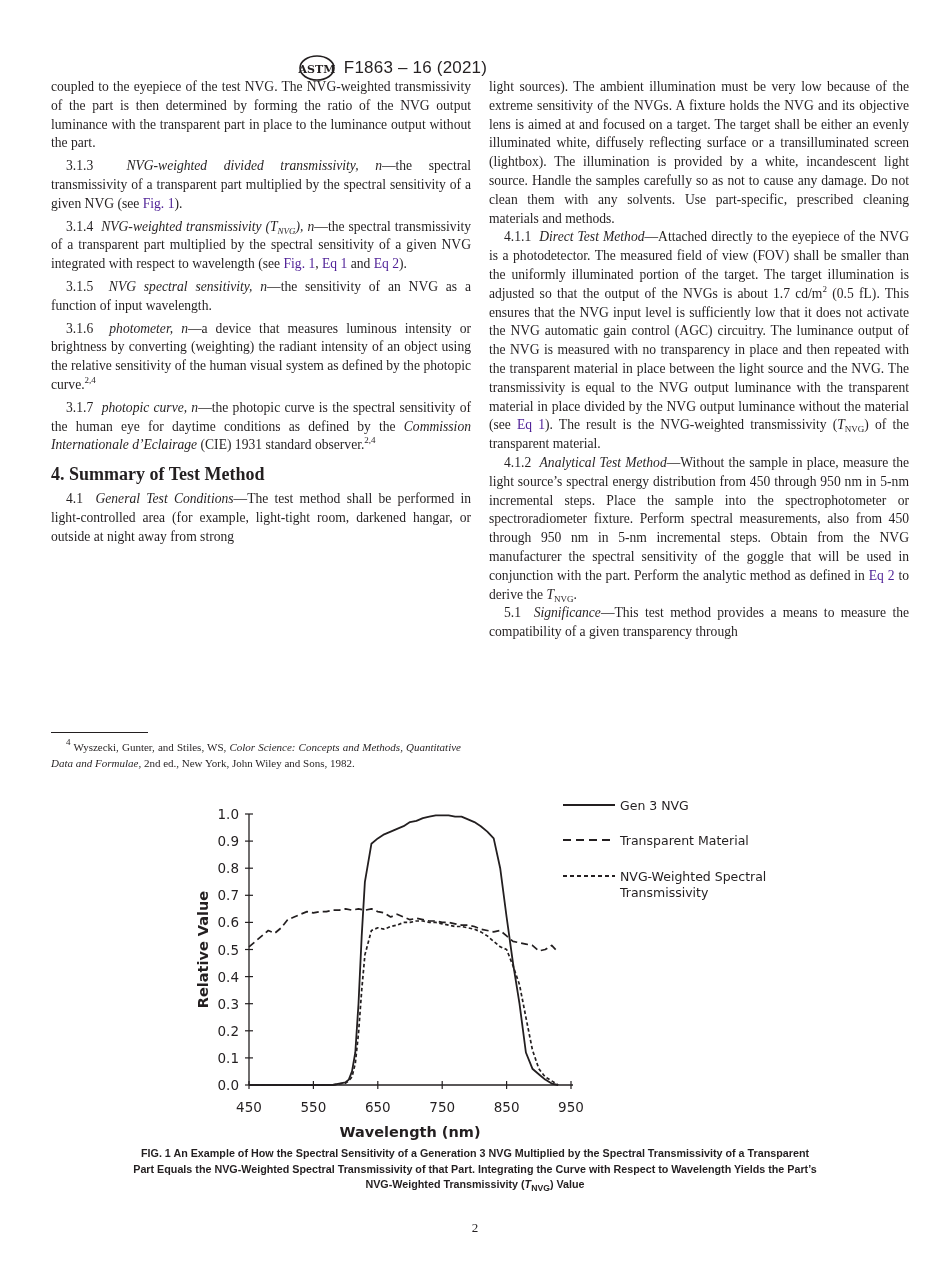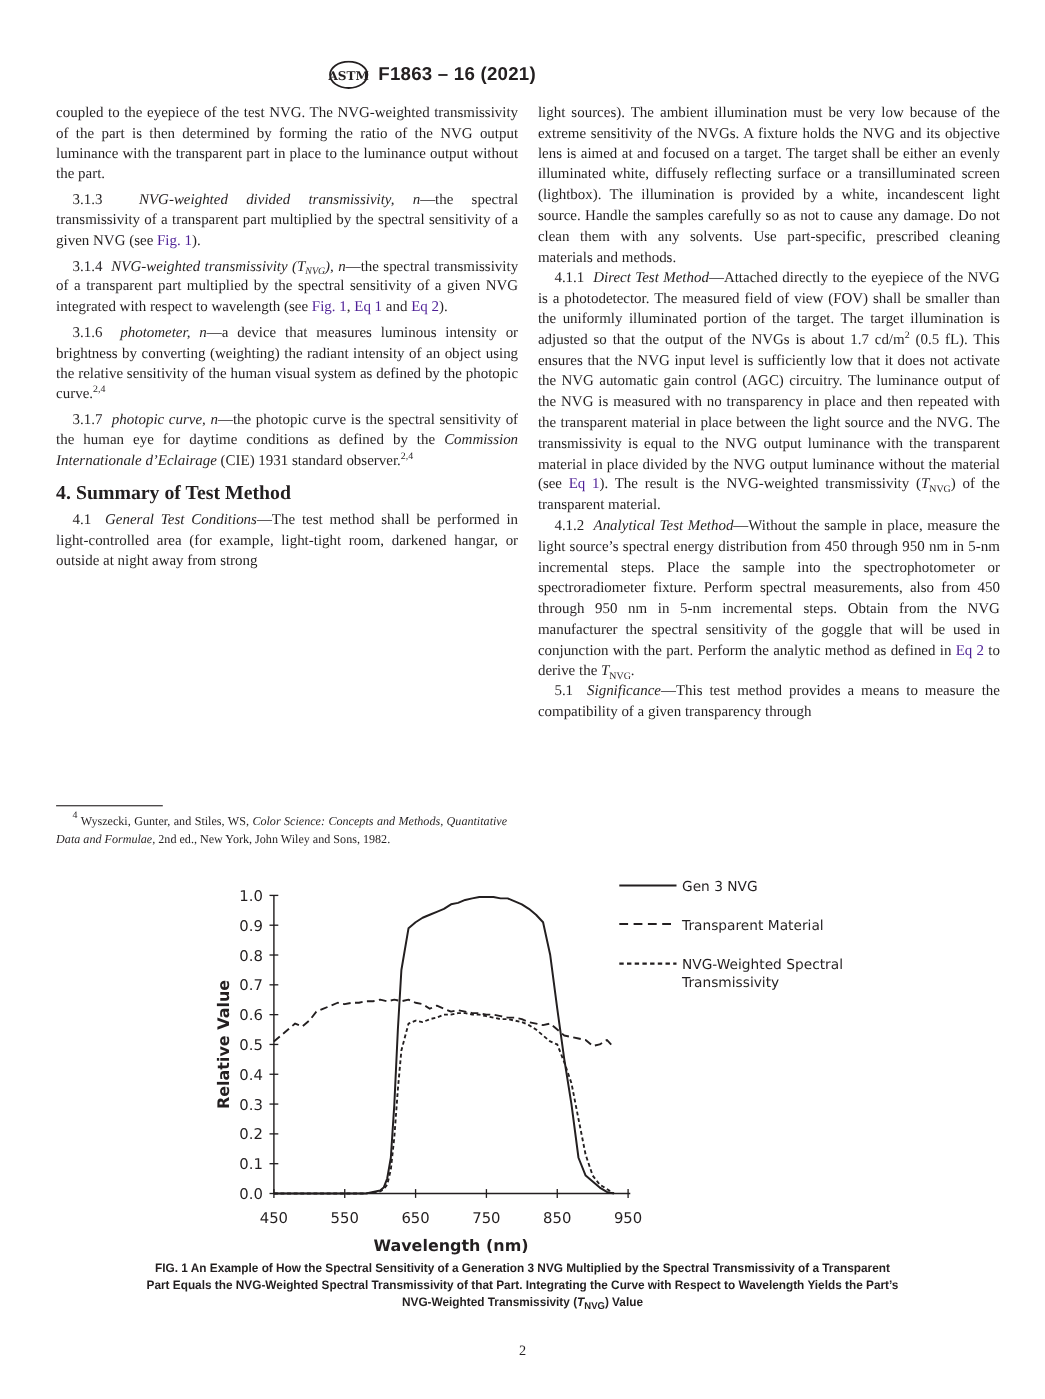--- a/index.html
+++ b/index.html
@@ -1,22 +1,22 @@
 <!DOCTYPE html>
 <html><head>
 <meta charset="utf-8">
 <style>
   html, body { margin: 0; padding: 0; background: #ffffff; }
   body { width: 950px; height: 1272px; position: relative; overflow: hidden;
          font-family: "Liberation Serif", "DejaVu Serif", serif; color: #231f20; }
   .header { position: absolute; top: 55px; left: 0; width: 785px; text-align: center; }
   .header .logo { display: inline-block; vertical-align: middle; width: 38px; height: 26px; }
   .header .title { display: inline-block; vertical-align: middle; font-family: "Liberation Sans", "DejaVu Sans", sans-serif;
-                   font-weight: bold; font-size: 17px; margin-left: 4px; letter-spacing: 0.2px; }
-  .col { position: absolute; top: 93px; width: 420px; font-size: 13.6px; line-height: 18.8px; text-align: justify; }
+                   font-weight: normal; font-size: 17px; margin-left: 4px; letter-spacing: 0.2px; }
+  .col { position: absolute; top: 78px; width: 420px; font-size: 13.6px; line-height: 18.8px; text-align: justify; }
   .col.left { left: 51px; }
   .col.right { left: 489px; }
   .col p { margin: 0 0 4px 0; }
   .col p.ind { text-indent: 15px; }
   .col p.cont { text-indent: 0; }
   .col p.tight { margin-bottom: 0; }
   .col h2 { font-size: 18px; font-weight: bold; margin: 10px 0 6px 0; text-align: left; }
   .link { color: #4c1d95; }
   sup { font-size: 9px; line-height: 0; vertical-align: 6px; }
   sub { font-size: 9px; line-height: 0; vertical-align: -3px; }
@@ -47,20 +47,24 @@
   <p class="ind">
     <span>3.1.3</span>&nbsp;
     <i>NVG-weighted divided transmissivity, n</i><span>—the spectral transmissivity of a transparent part multiplied by the spectral sensitivity of a given NVG (see </span><span class="link">Fig. 1</span><span>).</span>
   </p>
 
   <p class="ind">
     <span>3.1.4</span>&nbsp;
     <i><span>NVG-weighted transmissivity (T</span><sub>NVG</sub><span>), n</span></i><span>—the spectral transmissivity of a transparent part multiplied by the spectral sensitivity of a given NVG integrated with respect to wavelength (see </span><span class="link">Fig. 1</span><span>, </span><span class="link">Eq 1</span><span> and </span><span class="link">Eq 2</span><span>).</span>
   </p>
 
+  <p class="ind">
+    <span>3.1.5</span>&nbsp;
+    <i>NVG spectral sensitivity, n</i><span>—the sensitivity of an NVG as a function of input wavelength.</span>
+  </p>
 
   <p class="ind">
     <span>3.1.6</span>&nbsp;
     <i>photometer, n</i><span>—a device that measures luminous intensity or brightness by converting (weighting) the radiant intensity of an object using the relative sensitivity of the human visual system as defined by the photopic curve.</span><sup>2,4</sup>
   </p>
 
   <p class="ind">
     <span>3.1.7</span>&nbsp;
     <i>photopic curve, n</i><span>—the photopic curve is the spectral sensitivity of the human eye for daytime conditions as defined by the </span><i>Commission Internationale d’Eclairage</i><span> (CIE) 1931 standard observer.</span><sup>2,4</sup>
   </p>

